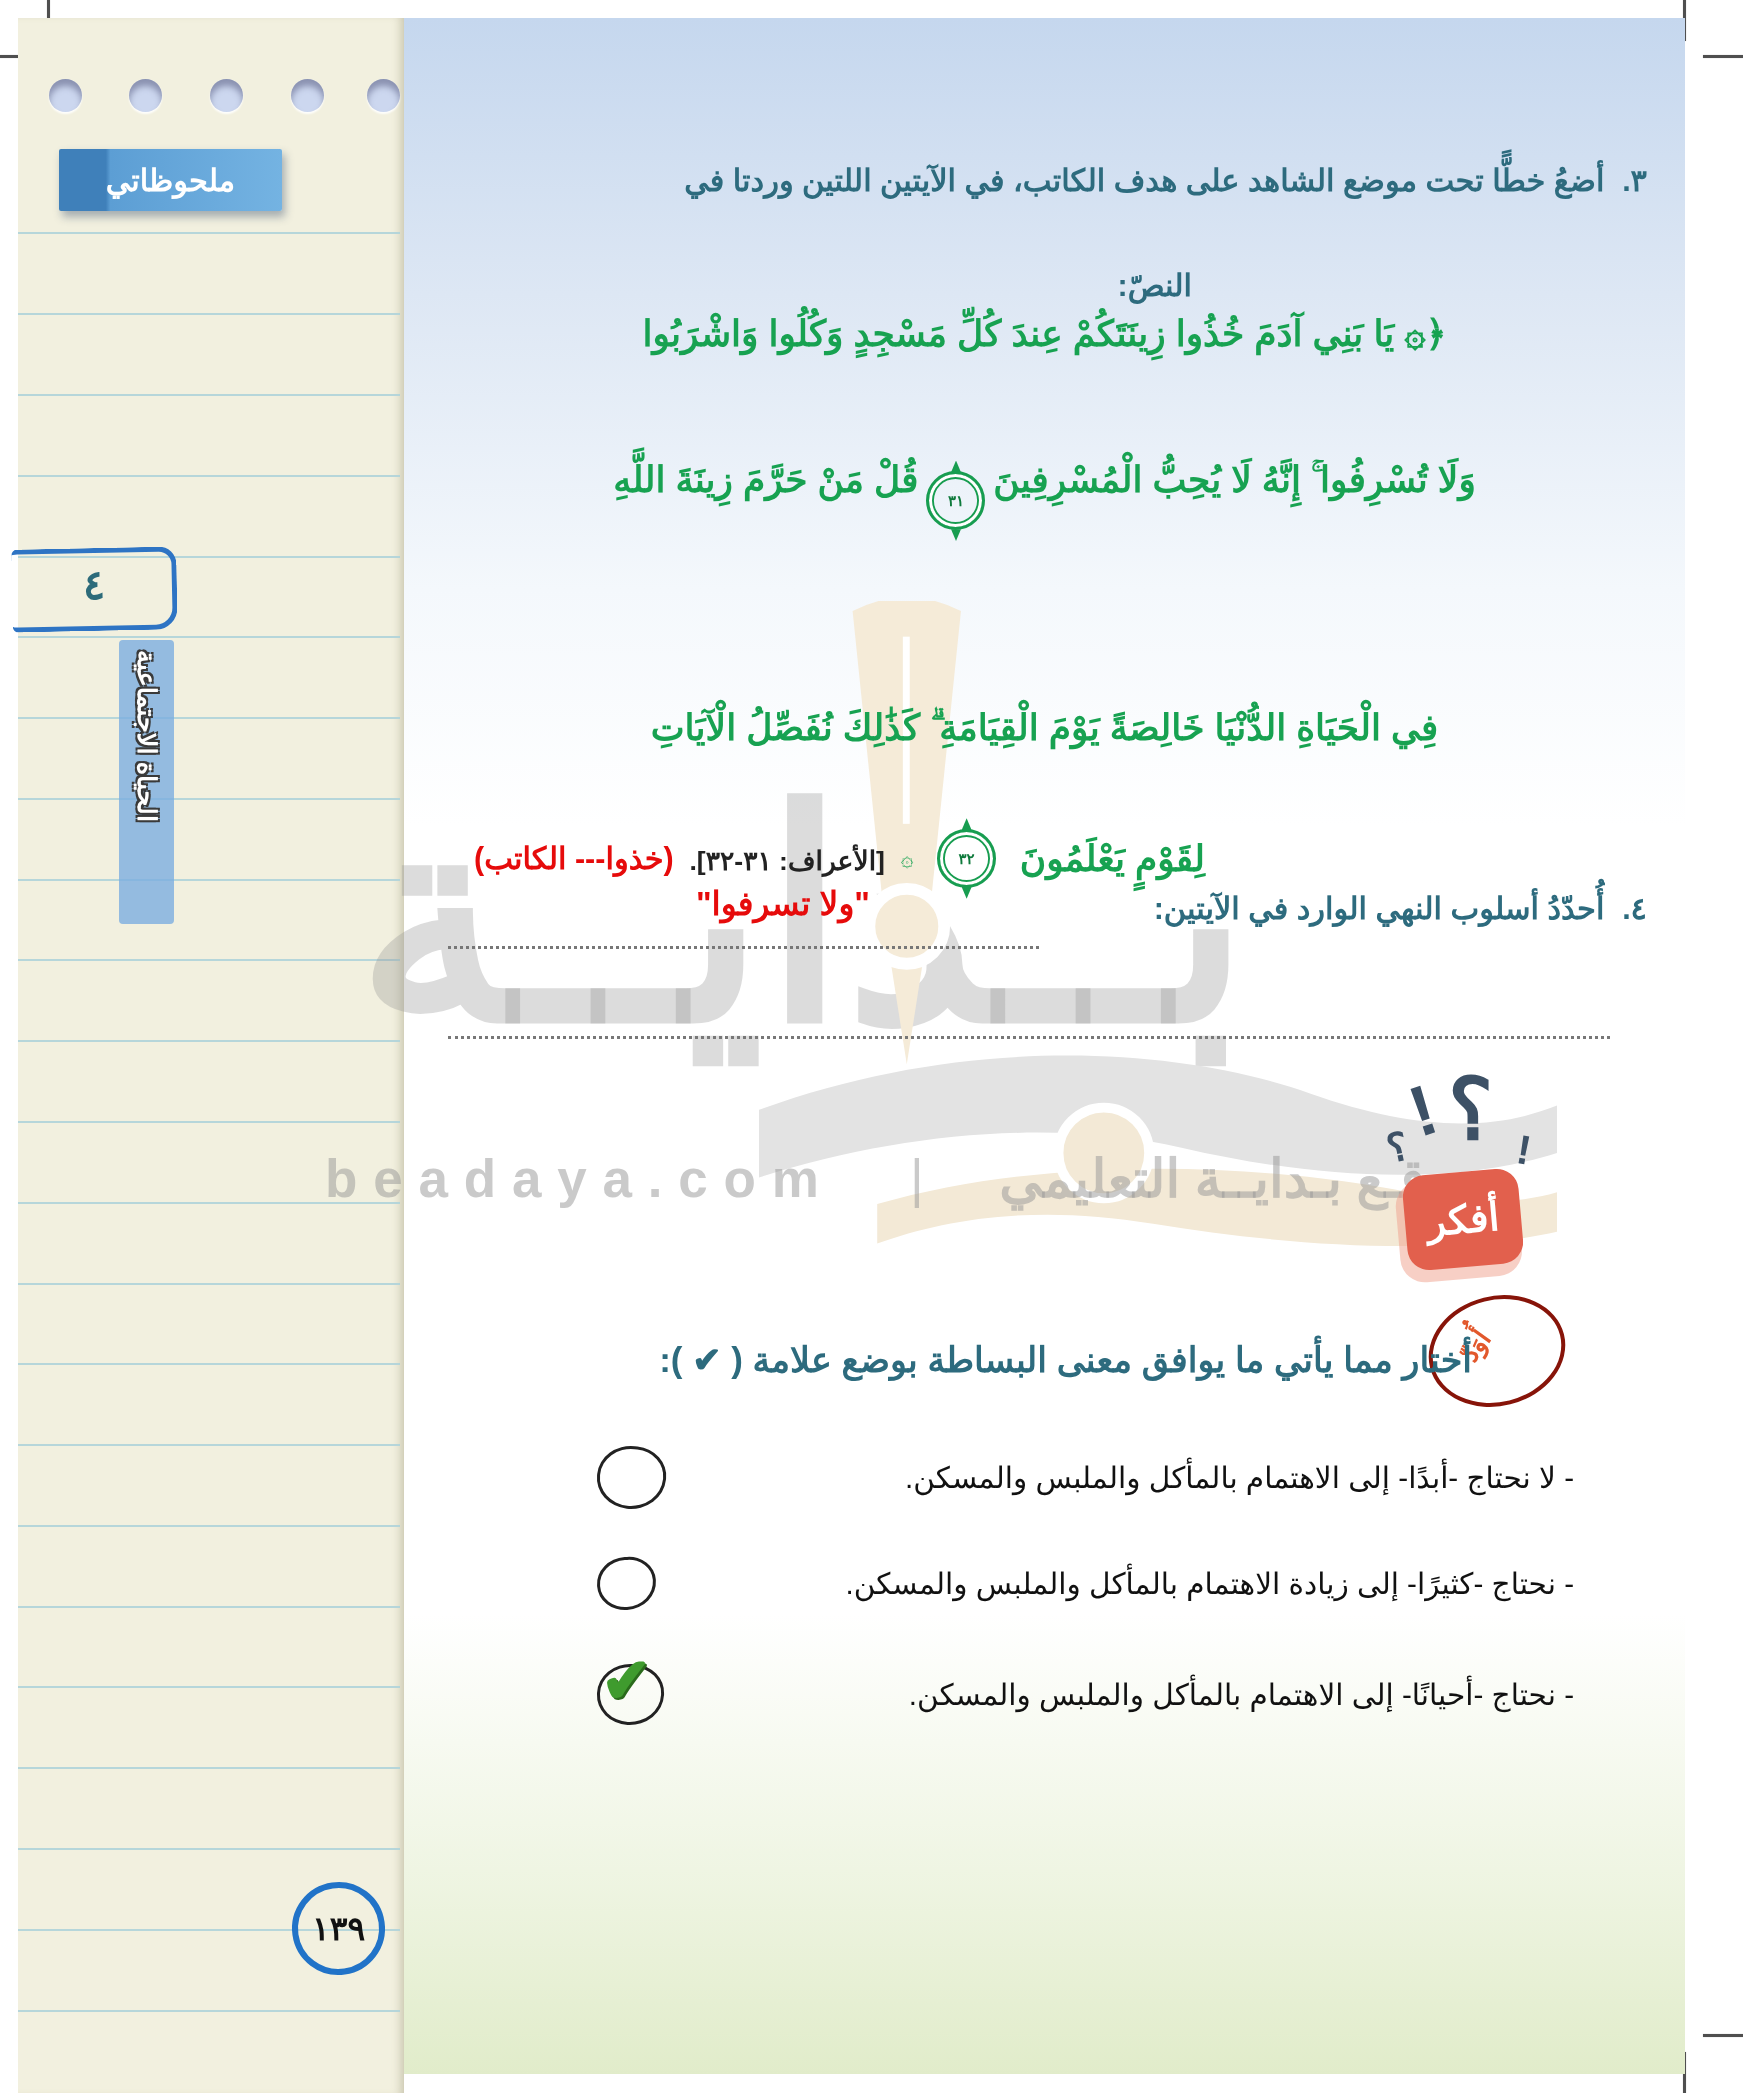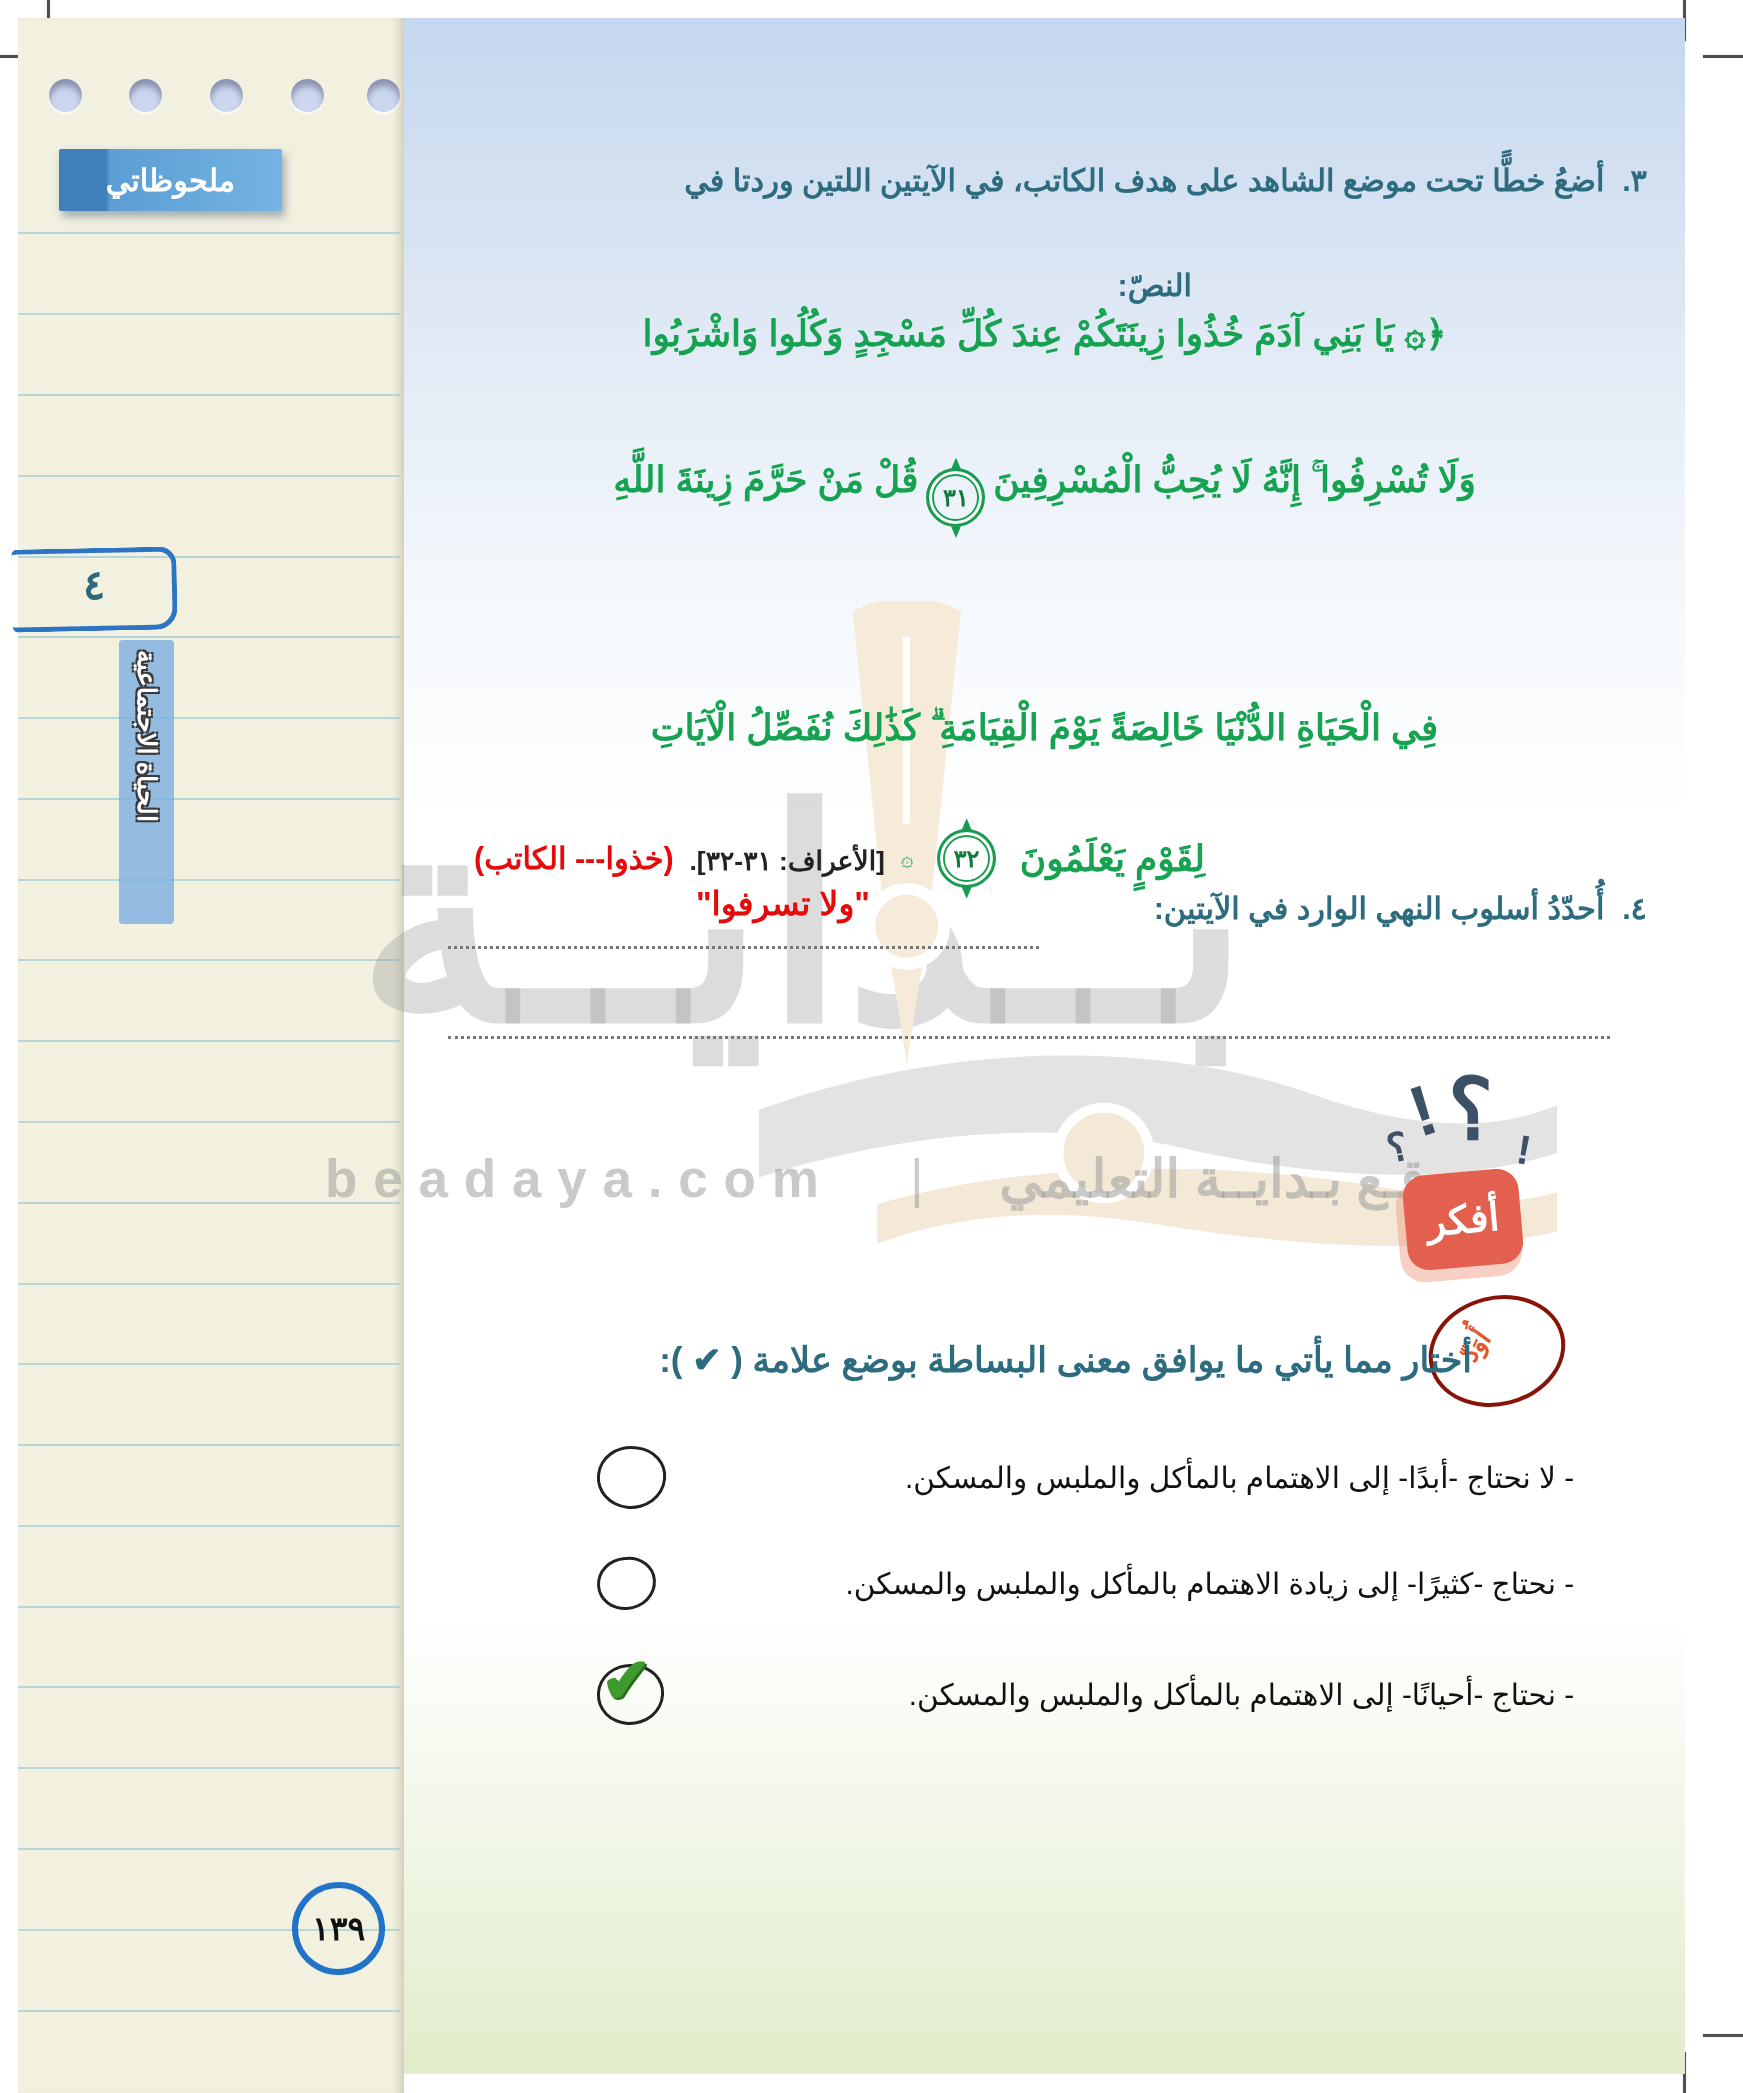--- a/index.html
+++ b/index.html
@@ -49,21 +49,21 @@
   .wm-footer .arabic{direction:rtl;font-weight:bold;}
   .wm-pen{position:absolute;left:759px;top:601px;pointer-events:none;}
   
   .teal{color:#2d6b7e;font-weight:bold;font-size:30.5px;direction:rtl;}
   .q-row{position:absolute;display:flex;direction:rtl;gap:17.7px;white-space:nowrap;}
   
   .verse-line{position:absolute;left:424px;width:1241px;text-align:center;direction:rtl;
         color:#17a251;font-size:36px;font-weight:bold;white-space:nowrap;}
   .ayah{display:inline-flex;align-items:center;justify-content:center;width:53px;height:53px;
         border:3.9px solid #179d50;border-radius:50%;box-shadow:inset 0 0 0 3px #fff,inset 0 0 0 4.9px #179d50;
-        font-size:24px;color:#0f7a3c;font-weight:bold;vertical-align:-13.8px;margin:0 7.9px;position:relative;}
+        font-size:15px;color:#0f7a3c;font-weight:bold;vertical-align:-13.8px;margin:0 7.9px;position:relative;}
   .ayah::before,.ayah::after{content:"";position:absolute;left:50%;margin-left:-4.9px;width:9.9px;height:11.8px;
         background:#179d50;}
   .ayah::before{top:-13.8px;clip-path:polygon(50% 0,100% 100%,0 100%);}
   .ayah::after{bottom:-13.8px;clip-path:polygon(0 0,100% 0,50% 100%);}
   .verse-end-row{position:absolute;right:566px;top:829px;display:flex;direction:rtl;align-items:center;
         gap:15.8px;white-space:nowrap;}
   .verse-end-row .green{color:#17a251;font-size:36px;font-weight:bold;}
   .verse-end-row .flower{color:#17a251;font-size:21.7px;}
   .verse-ref{color:#222;font-size:26.6px;font-weight:bold;padding-top:5.9px;}
   .red-ans{color:#e60b0b;font-weight:bold;}

